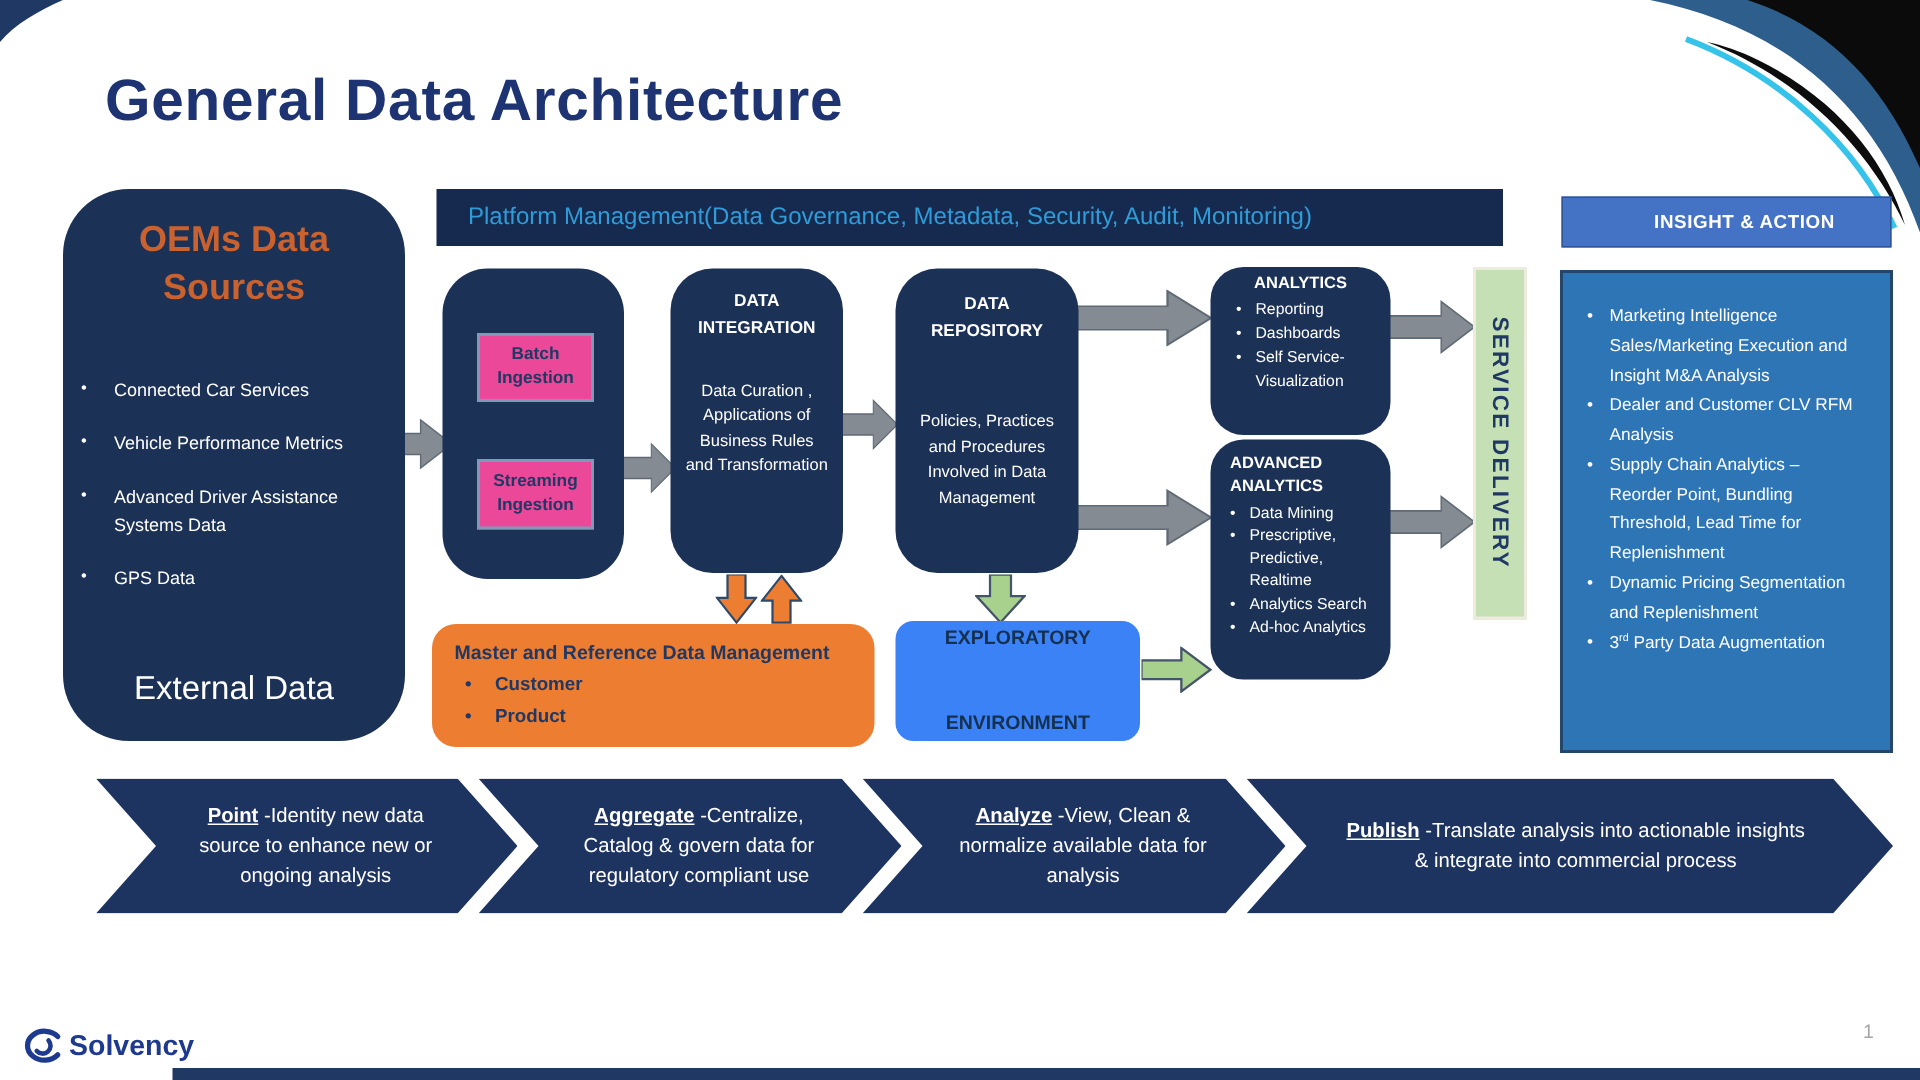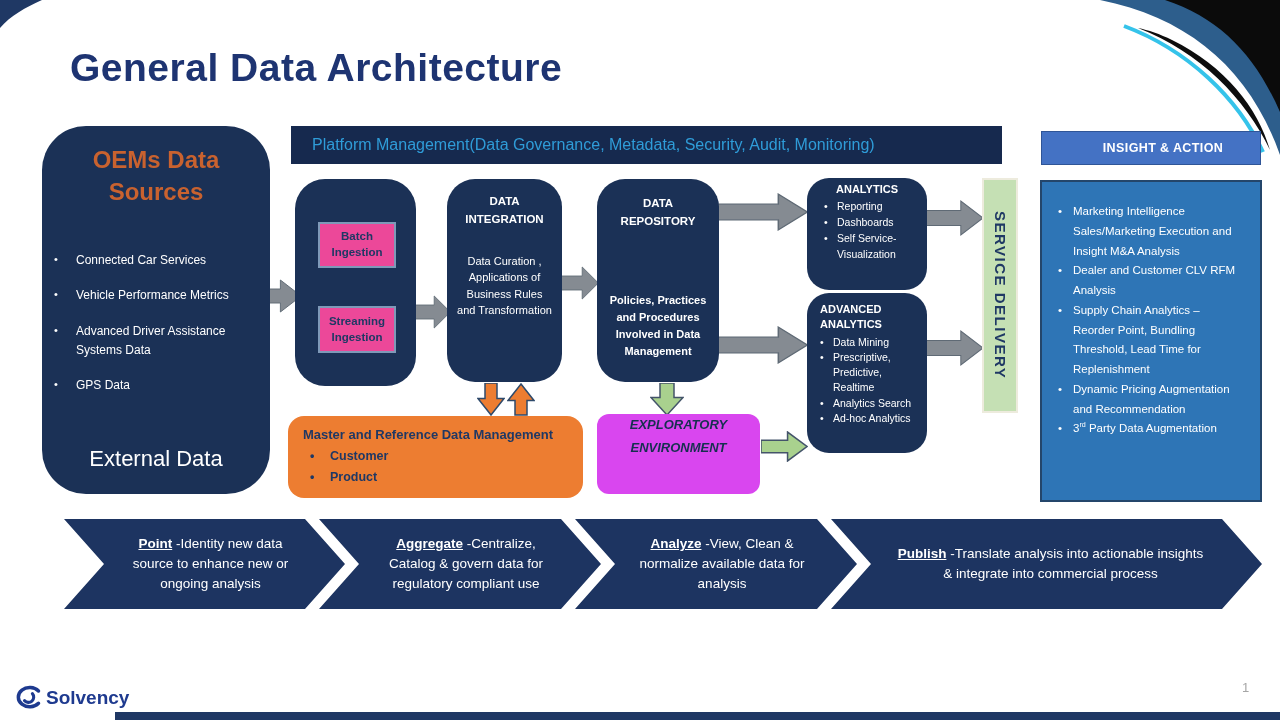--- a/index.html
+++ b/index.html
@@ -33,21 +33,21 @@
   .chip { background:#ec4899; border:2px solid #7F99B8; color:#1F3864; font-weight:bold; font-size:11.5px; text-align:center; display:flex; align-items:center; justify-content:center; line-height:1.35; z-index:3; }
   .chip-batch { left:318px; top:222px; width:78px; height:46px; }
   .chip-stream { left:318px; top:306px; width:78px; height:47px; }
 
   .integration { left:447px; top:179px; width:115px; height:203px; border-radius:28px; text-align:center; }
   .box-head { font-size:11.5px; font-weight:bold; line-height:1.6; margin-top:13px; padding:0 8px;text-align:center; }
   .integration .box-body { font-size:11px; line-height:1.5; margin-top:24px; padding:0 9px; }
 
   .repository { left:597px; top:179px; width:122px; height:203px; border-radius:28px; text-align:center; }
   .repository .box-head { margin-top:15px; }
-  .repository .box-body { font-size:11px; line-height:1.55; margin-top:61px; padding:0 9px;font-weight:bold; }
+  .repository .box-body { font-size:11px; line-height:1.55; margin-top:42px; padding:0 9px; }
 
   .analytics { left:807px; top:178px; width:120px; height:112px; border-radius:22px; }
   .analytics .box-head { font-size:11px; margin-top:4px; line-height:1.4; text-align:center; }
   .mini-list { list-style:none; font-size:10.5px; line-height:1.5; padding:2px 6px 0 30px; }
   .mini-list li { position:relative; }
   .mini-list li::before { content:"•"; position:absolute; left:-13px; }
 
   .advanced { left:807px; top:293px; width:120px; height:160px; border-radius:22px; }
   .advanced .box-head { font-size:11px; text-align:left; padding-left:13px; margin-top:9px; line-height:1.35; width:90px; }
   .advanced .mini-list { padding:3px 2px 0 26px; line-height:1.45; }
@@ -58,22 +58,22 @@
   .service span { writing-mode:vertical-rl; font-size:15px; font-weight:bold; color:#1F3864; letter-spacing:1.5px; white-space:nowrap; }
 
   
   .mdm { left:288px; top:416px; width:295px; height:82px; border-radius:16px; background:#ED7D31; color:#1F3864; z-index:2; }
   .mdm-title { font-size:13px; font-weight:bold; padding:11px 0 0 15px; }
   .mdm-list { list-style:none; font-size:12.5px; font-weight:bold; padding:4px 0 0 42px; }
   .mdm-list li { position:relative; line-height:1.7; }
   .mdm-list li::before { content:"•"; position:absolute; left:-20px; }
 
   
-  .explore { left:597px; top:414px; width:163px; height:80px; border-radius:12px; background:#d946ef; color:#16304F; z-index:2;
-             display:flex; flex-direction:column; align-items:center; justify-content:flex-start; font-weight:bold; font-size:13px; line-height:1.75;font-style:italic; }
+  .explore { left:597px; top:414px; width:163px; height:80px; border-radius:12px; background:#3b82f6; color:#16304F; z-index:2;
+             display:flex; flex-direction:column; align-items:center; justify-content:space-between; font-weight:bold; font-size:13px; line-height:1.75; }
 
   
   .insight-header { left:1041px; top:131px; width:220px; height:34px; background:#4472C4; border:1px solid #2F5597; z-index:5;
                     display:flex; align-items:center; justify-content:center; color:#fff; font-weight:bold; font-size:12.5px; letter-spacing:0.4px;padding-left:24px; }
   .insight-panel { left:1040px; top:180px; width:222px; height:322px; background:#2E75B6; border:2px solid #24466B; color:#fff; z-index:4; }
   .insight-list { list-style:none; padding:20px 8px 0 14px; }
   .insight-list li { position:relative; font-size:11.5px; line-height:1.72; padding-left:17px; padding-right:14px; }
   .insight-list li::before { content:"•"; position:absolute; left:2px; }
   sup { font-size:0.62em; vertical-align:super; }
 
@@ -181,21 +181,21 @@
     <div>EXPLORATORY</div>
     <div>ENVIRONMENT</div>
   </div>
 
   <div class="abs insight-header">INSIGHT &amp; ACTION</div>
   <div class="abs insight-panel">
     <ul class="insight-list">
       <li>Marketing Intelligence Sales/Marketing Execution and Insight M&amp;A Analysis</li>
       <li>Dealer and Customer CLV RFM Analysis</li>
       <li>Supply Chain Analytics – Reorder Point, Bundling Threshold, Lead Time for Replenishment</li>
-      <li>Dynamic Pricing Augmentation and Recommendation</li>
+      <li>Dynamic Pricing Segmentation and Replenishment</li>
       <li><span>3</span><sup>rd</sup><span> Party Data Augmentation</span></li>
     </ul>
   </div>
 
   <div class="abs arrow" style="left:248px;top:279px;width:54px;height:34px;">
     <svg class="stretch" viewBox="0 0 60 34" preserveAspectRatio="none">
         <polygon points="0,10 36,10 36,1 59,17 36,33 36,24 0,24" fill="#858B92" stroke="#5F6A75" stroke-width="1"></polygon>
       </svg>
   </div>
   <div class="abs arrow" style="left:409px;top:295px;width:42px;height:34px;">

